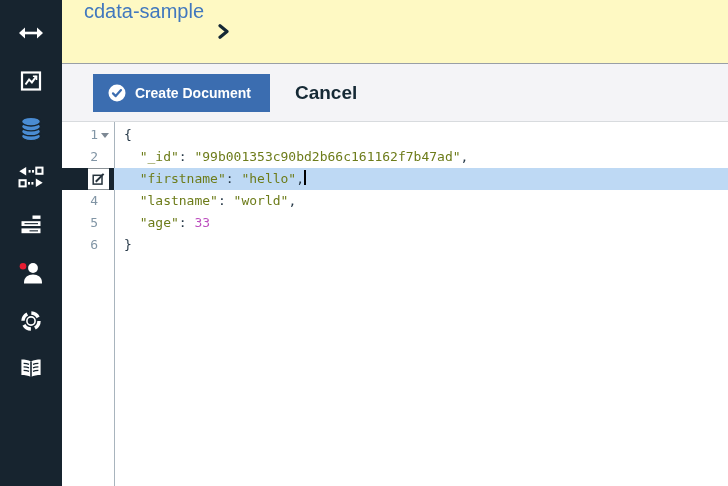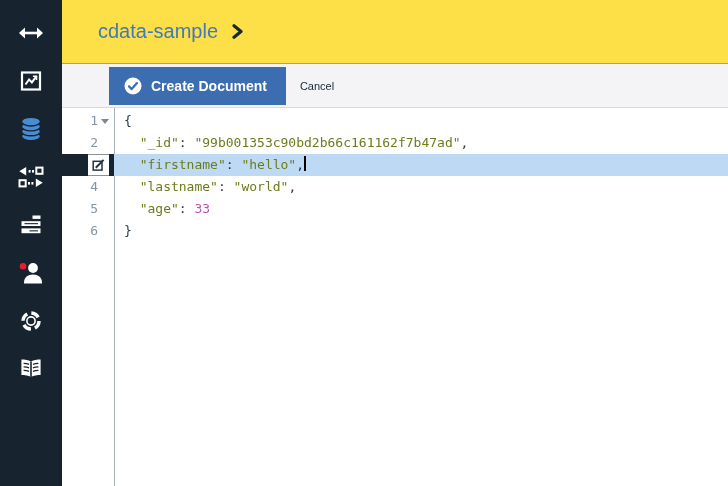--- a/index.html
+++ b/index.html
@@ -8,35 +8,35 @@
   .app { display:flex; width:728px; height:486px; }
 
   
   .sidebar { width:62px; flex-shrink:0; background:#17242f; display:flex;
              flex-direction:column; align-items:center; padding-top:9px; }
   .sb-item { width:62px; height:48px; display:flex; align-items:center;
              justify-content:center; cursor:pointer; }
 
   
   .main { flex:1; display:flex; flex-direction:column; min-width:0; }
-  .header { height:63px; background:#fde047; display:flex; align-items:center;
-            padding-left:36px; flex-shrink:0; }
+  .header { height:63px; background:#fef9c3; display:flex; 
+            padding-left:22px; flex-shrink:0; }
   .crumb-db { color:#4178be; font-size:20px; cursor:pointer; text-decoration:none; }
   .crumb-sep { margin:0 13px; display:flex; align-items:center; }
   .crumb-page { color:#152935; font-size:20px; }
 
   
-  .toolbar { height:45px; background:#f4f4f7; border-top:1px solid #999fa6;
+  .toolbar { height:59px; background:#f4f4f7; border-top:1px solid #999fa6;
              border-bottom:1px solid #d8dbde; display:flex; align-items:center;
-             padding-left:47px; flex-shrink:0; }
+             padding-left:31px; flex-shrink:0; }
   .create-btn { height:38px; background:#3b6db0; border:none; color:#fff;
                 font-family:"Liberation Sans", sans-serif; font-weight:bold;
                 font-size:14px; display:flex; align-items:center; gap:9px;
                 padding:0 19px 0 15px; cursor:pointer; }
-  .cancel-link { margin-left:14px; font-size:11px; color:#152935; cursor:pointer; }
+  .cancel-link { margin-left:25px; font-size:19px; color:#152935; cursor:pointer;font-weight:bold; }
 
   
   .editor { flex:1; position:relative; background:#fff; padding-top:2px;
             font-family:"DejaVu Sans Mono", monospace; font-size:13px; }
   .editor::before { content:''; position:absolute; left:52px; top:0; bottom:0;
                     width:1px; background:#a8b4bd; }
   .ed-row { display:flex; height:22px; line-height:22px; position:relative; }
   .gutter-cell { width:52px; flex-shrink:0; display:flex; align-items:center;
                  justify-content:flex-end; color:#8195a5; font-size:13px;
                  padding-right:2px; position:relative; }

